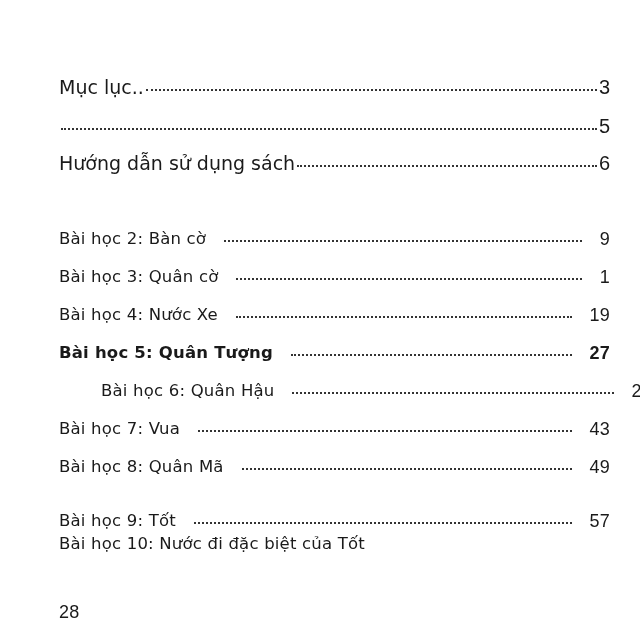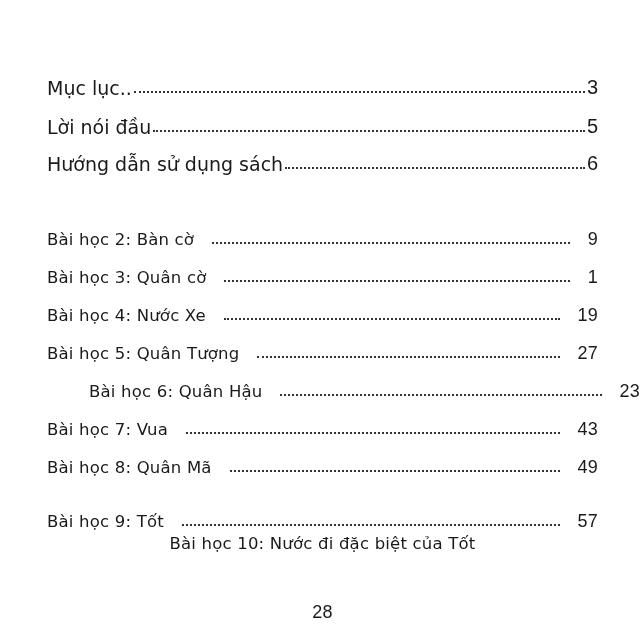--- a/index.html
+++ b/index.html
@@ -2,21 +2,21 @@
 <html><head>
   <meta charset="utf-8">
   <style>
     html, body { margin: 0; padding: 0; }
     body {
       width: 640px; height: 640px; background: #ffffff; position: relative; overflow: hidden;
       font-family: "DejaVu Sans", sans-serif; color: #1a1a1a;
     }
     .toc { position: absolute; left: 47px; width: 551px; }
     .row {
-      position: absolute; left: 0; width: 551px; display: flex; align-items: center;
+      position: absolute; left: 12px; width: 551px; display: flex; align-items: flex-start;
       white-space: nowrap;
     }
     .title { flex: 0 0 auto; }
     .leader {
       flex: 1 1 auto; overflow: hidden; margin: 0 2px; position: relative; height: 1em;
     }
     .leader::after {
       content: ""; position: absolute; left: 0; right: 0; bottom: 0.22em;
       border-bottom: 2px dotted #333;
     }
@@ -29,21 +29,20 @@
 </head>
 <body>
 
 <div class="toc g1" style="top:0;">
   <div class="row" style="top:76px;">
     <span class="title">Mục lục..</span>
     <span class="leader"></span>
     <span class="page">3</span>
   </div>
   <div class="row" style="top:115px;">
-    <span class="title">Lời nói đầu</span>
     <span class="leader"></span>
     <span class="page">5</span>
   </div>
   <div class="row" style="top:152px;">
     <span class="title">Hướng dẫn sử dụng sách</span>
     <span class="leader"></span>
     <span class="page">6</span>
   </div>
 </div>
 
@@ -56,21 +55,21 @@
   <div class="row" style="top:267px;">
     <span class="title">Bài học 3: Quân cờ</span>
     <span class="leader"></span>
     <span class="page">1</span>
   </div>
   <div class="row" style="top:305px;">
     <span class="title">Bài học 4: Nước Xe</span>
     <span class="leader"></span>
     <span class="page">19</span>
   </div>
-  <div class="row" style="top:343px;">
+  <div class="row" style="top:343px;font-weight:bold;">
     <span class="title">Bài học 5: Quân Tượng</span>
     <span class="leader"></span>
     <span class="page">27</span>
   </div>
   <div class="row" style="top:381px;margin-left:42px;">
     <span class="title">Bài học 6: Quân Hậu</span>
     <span class="leader"></span>
     <span class="page">23</span>
   </div>
   <div class="row" style="top:419px;">

